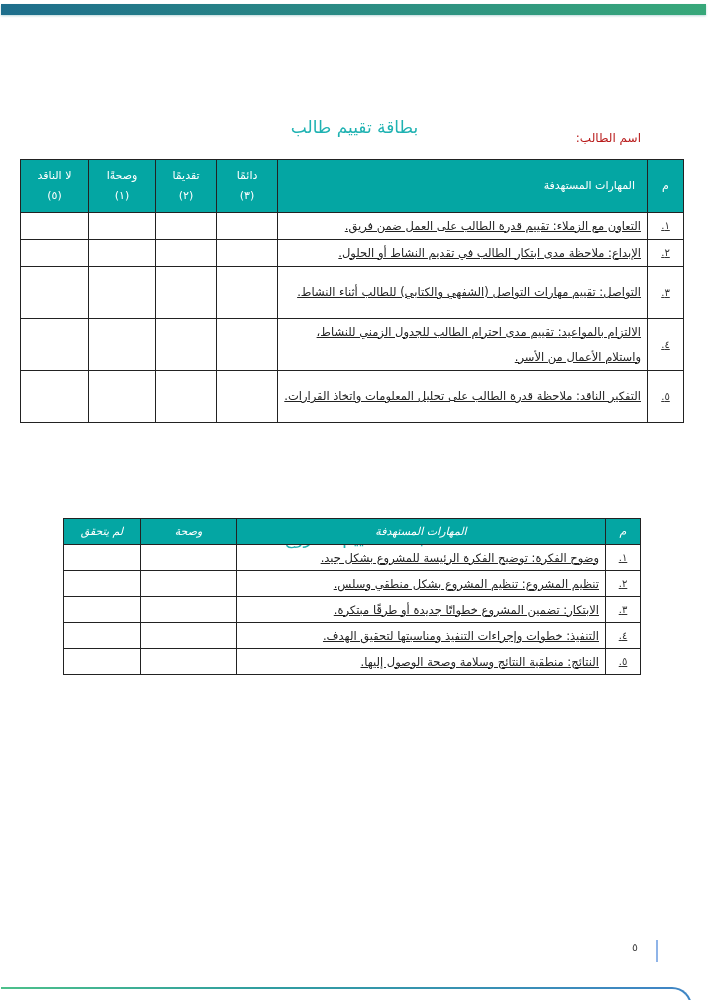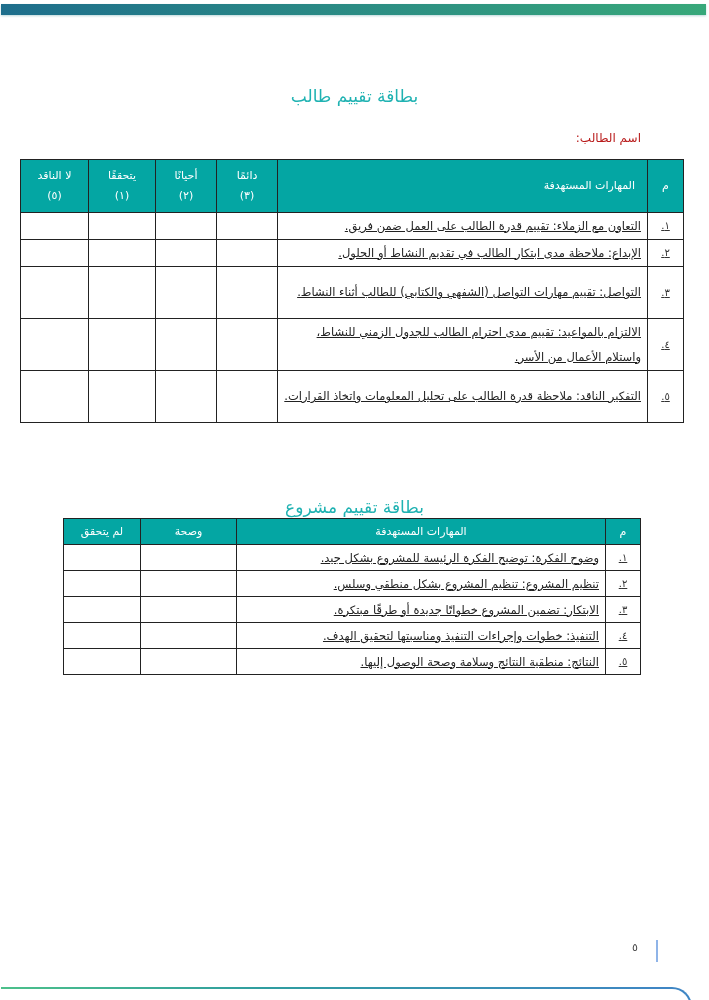--- a/index.html
+++ b/index.html
@@ -9,21 +9,21 @@
     font-family:"DejaVu Sans", sans-serif;
     color:#222;
   }
   .top-bar {
     position:absolute; left:1px; top:4px; width:705px; height:11px;
     background:linear-gradient(90deg,#1e6e8c 0%,#2b8c84 50%,#38a87a 100%);
     box-shadow:0 1px 2px rgba(60,140,150,0.35);
   }
   .title {
     position:absolute; width:709px; left:0; text-align:center;
-    color:#1fb2b2; font-size:17px; direction:rtl;
+    color:#1fb2b2; font-size:17px; direction:rtl;margin-top:31px;
   }
   .student-name {
     position:absolute; right:68px; top:131px; font-size:12px; direction:rtl; color:#b91c1c;
   }
   table {
     position:absolute; border-collapse:collapse; direction:rtl; table-layout:fixed;
   }
   th {
     background:#04a6a3; color:#ffffff; font-weight:normal; font-size:11px;
     border:1.5px solid #222; padding:0 4px;
@@ -32,21 +32,21 @@
     border:1.5px solid #222; font-size:11.5px; padding:0 6px; line-height:26px; vertical-align:middle;text-decoration:underline;
   }
   td.num { text-align:center; font-size:10px; color:#333; }
   th.skill-h { text-align:right; padding-right:12px; }
   .t1 { left:20px; top:159px; width:663px; }
   .t1 th { height:52px; line-height:20px; }
   .t1 tr.r1 td, .t1 tr.r2 td { height:25px; }
   .t1 tr.r3 td, .t1 tr.r4 td, .t1 tr.r5 td { height:51px; }
   .t1 td.skill { line-height:25px; }
   .t2 { left:63px; top:518px; width:577px; }
-  .t2 th { height:25px; line-height:22px; }
+  .t2 th { height:25px; line-height:22px;font-style:italic; }
   .t2 td { height:25px; line-height:24px;margin-top:12px; }
   .t2 th.center-h { text-align:center; }
   .page-num {
     position:absolute; left:632px; top:941px; font-size:11px; color:#444;
   }
   .page-sep {
     position:absolute; left:656px; top:940px; width:1.5px; height:22px; background:#8fb4e8;
   }
   .bottom-line {
     position:absolute; left:1px; top:987px; width:662px; height:2px;
@@ -78,25 +78,25 @@
   </colgroup>
   <thead>
     <tr>
       <th>م</th>
       <th class="skill-h">المهارات المستهدفة</th>
       <th>
         <div>دائمًا</div>
         <div>(٣)</div>
       </th>
       <th>
-        <div>أحيانًا</div>
+        <div>تقديمًا</div>
         <div>(٢)</div>
       </th>
       <th>
-        <div>يتحققًا</div>
+        <div>وصحةًا</div>
         <div>(١)</div>
       </th>
       <th>
         <div>لا الناقد</div>
         <div>(٥)</div>
       </th>
     </tr>
   </thead>
   <tbody>
     <tr class="r1">

